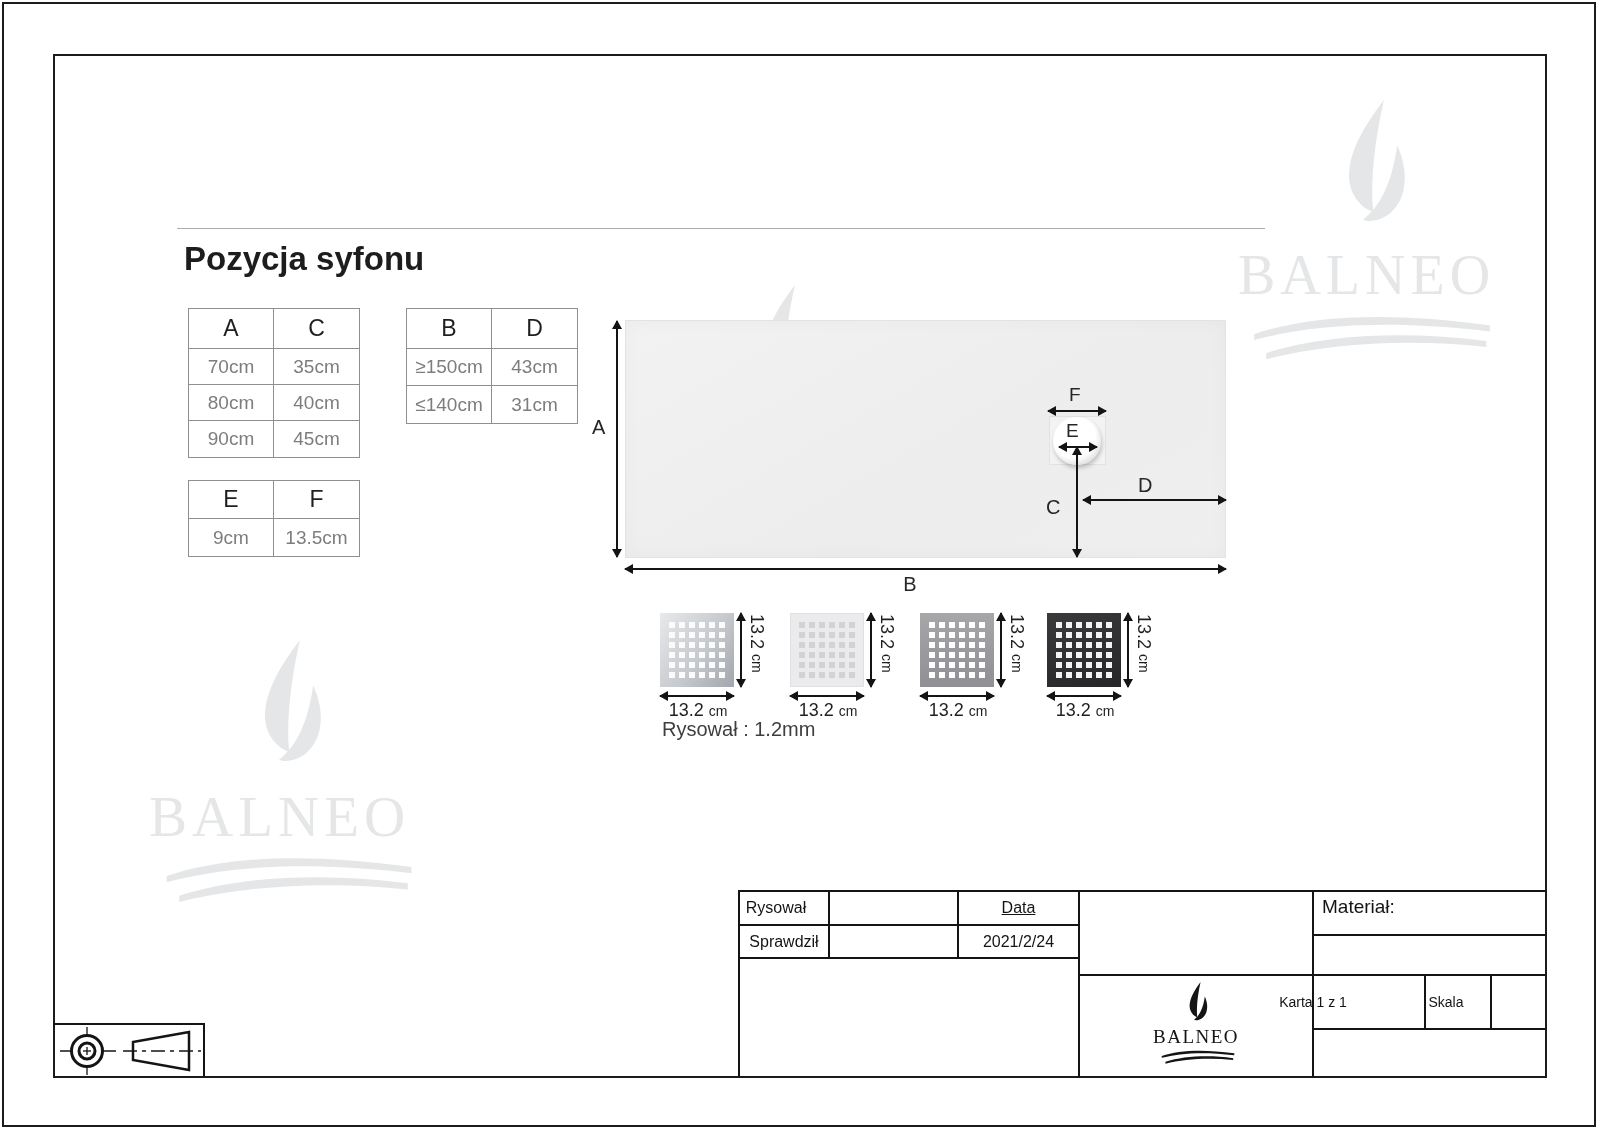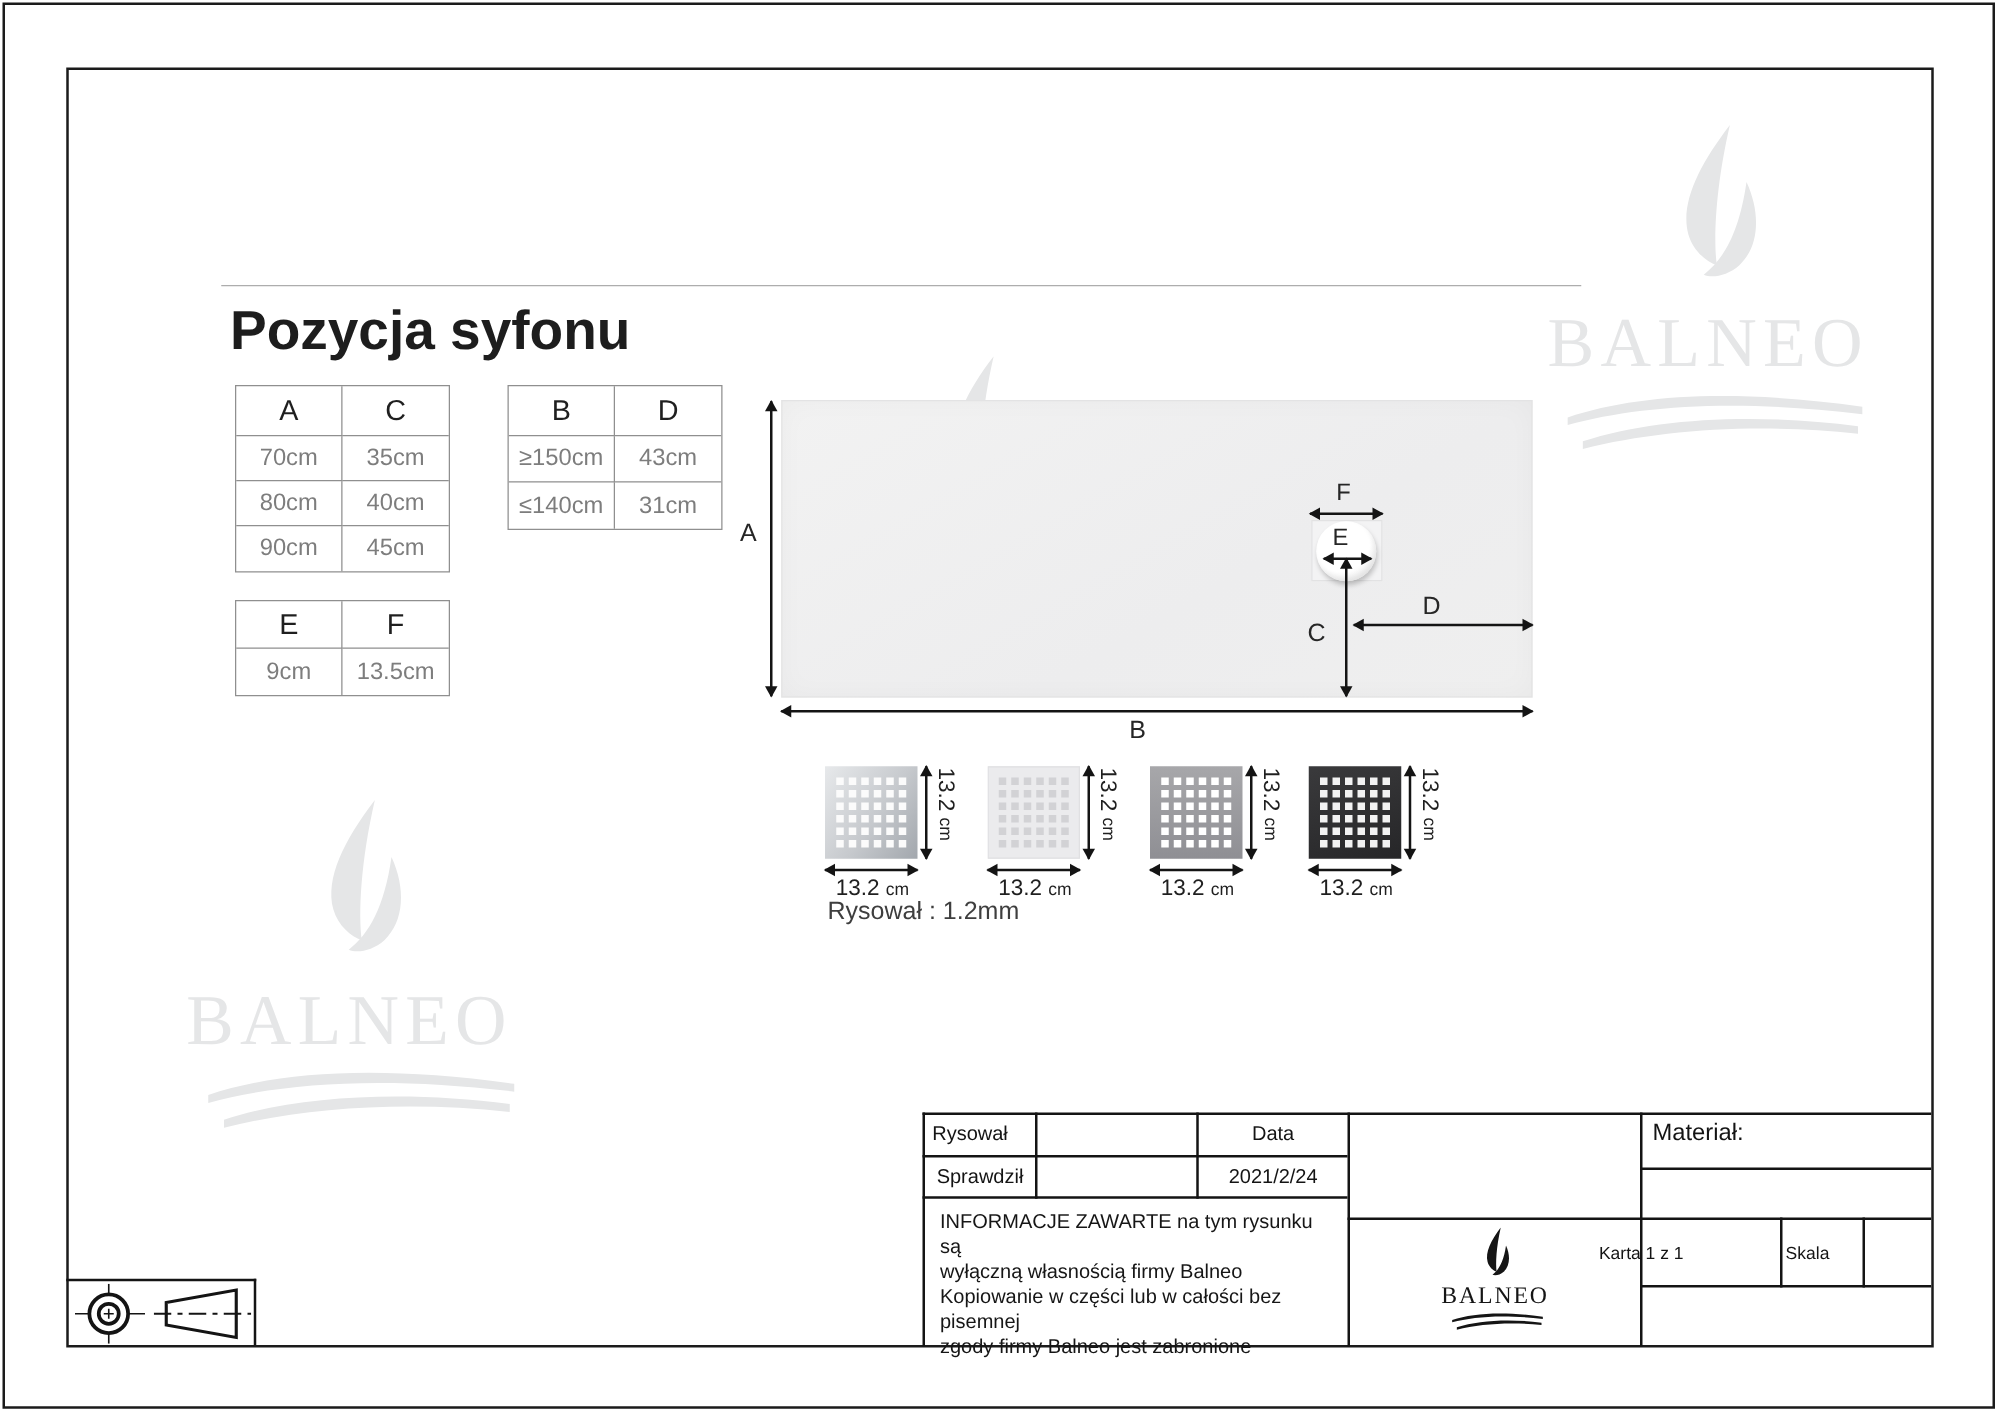--- a/index.html
+++ b/index.html
@@ -10,21 +10,21 @@
   .outer-border{position:absolute;left:2px;top:2px;width:1594px;height:1125px;border:2px solid #1b1b1b;box-sizing:border-box;}
   .inner-frame{position:absolute;left:53px;top:54px;width:1494px;height:1024px;border:2px solid #1b1b1b;box-sizing:border-box;}
 
   
   .wm{position:absolute;color:#e5e6e7;pointer-events:none;}
   .wm svg{position:absolute;display:block;}
   .wm-text{position:absolute;font-family:"Liberation Serif",serif;white-space:nowrap;}
 
   
   .sep-line{position:absolute;left:177px;top:228px;width:1088px;height:1px;background:#adadad;}
-  .page-title{position:absolute;left:184px;top:240px;font-size:44px;font-weight:bold;color:#1d1d1d;}
+  .page-title{position:absolute;left:184px;top:240px;font-size:33px;font-weight:bold;color:#1d1d1d;}
 
   
   .tbl{position:absolute;display:grid;grid-template-columns:1fr 1fr;border:1px solid #8f8f8f;background:#fff;box-sizing:border-box;}
   .tbl>div{border-right:1px solid #8f8f8f;border-bottom:1px solid #8f8f8f;display:flex;align-items:center;justify-content:center;box-sizing:border-box;}
   .tbl>div:nth-child(2n){border-right:none;}
   .tbl>div.lastrow{border-bottom:none;}
   .tbl .th{font-size:23px;color:#1f1f1f;}
   .tbl .td{font-size:19px;color:#7d7d7d;}
 
   
@@ -371,26 +371,22 @@
   <div class="ln" style="left:738px;top:890px;width:2px;height:187px;"></div>
   <div class="ln" style="left:828px;top:890px;width:2px;height:69px;"></div>
   <div class="ln" style="left:957px;top:890px;width:2px;height:69px;"></div>
   <div class="ln" style="left:1078px;top:890px;width:2px;height:187px;"></div>
   <div class="ln" style="left:1312px;top:890px;width:2px;height:187px;"></div>
   <div class="ln" style="left:1424px;top:974px;width:2px;height:56px;"></div>
   <div class="ln" style="left:1490px;top:974px;width:2px;height:56px;"></div>
 
   <div class="tb-text" style="left:740px;top:892px;width:72px;height:32px;">Rysował</div>
   <div class="tb-text" style="left:740px;top:926px;width:88px;height:31px;">Sprawdził</div>
-  <div class="tb-text" style="left:959px;top:892px;width:119px;height:32px;">Data</div>
+  <div class="tb-text" style="left:959px;top:892px;width:119px;height:32px;text-decoration:underline;">Data</div>
   <div class="tb-text" style="left:959px;top:926px;width:119px;height:31px;">2021/2/24</div>
-  <div class="tb-notice">INFORMACJE ZAWARTE na tym rysunku są
-wyłączną własnością firmy Balneo
-Kopiowanie w części lub w całości bez pisemnej
-zgody firmy Balneo jest zabronione</div>
   <div class="tb-material">Materiał:</div>
   <div class="tb-text tb-small" style="left:1258px;top:976px;width:110px;height:52px;">Karta 1 z 1</div>
   <div class="tb-text tb-small" style="left:1426px;top:976px;width:40px;height:52px;">Skala</div>
 
   <div class="wm" style="left:1150px;top:982px;width:95px;height:85px;color:#151515;">
     <svg style="left:32px;top:0;width:30px;height:42px;" viewBox="0 0 100 140">
       <path fill="currentColor" d="M62 0 C36 34 20 66 27 92 C31 106 42 115 51 118 C48 96 50 52 62 0 Z"></path>
       <path fill="currentColor" d="M76 48 C88 74 87 102 70 118 C60 127 47 129 40 126 C57 113 70 90 76 48 Z"></path>
     </svg>
     <div class="wm-text" style="left:3px;top:44px;font-size:19px;letter-spacing:1.5px;">BALNEO</div>

